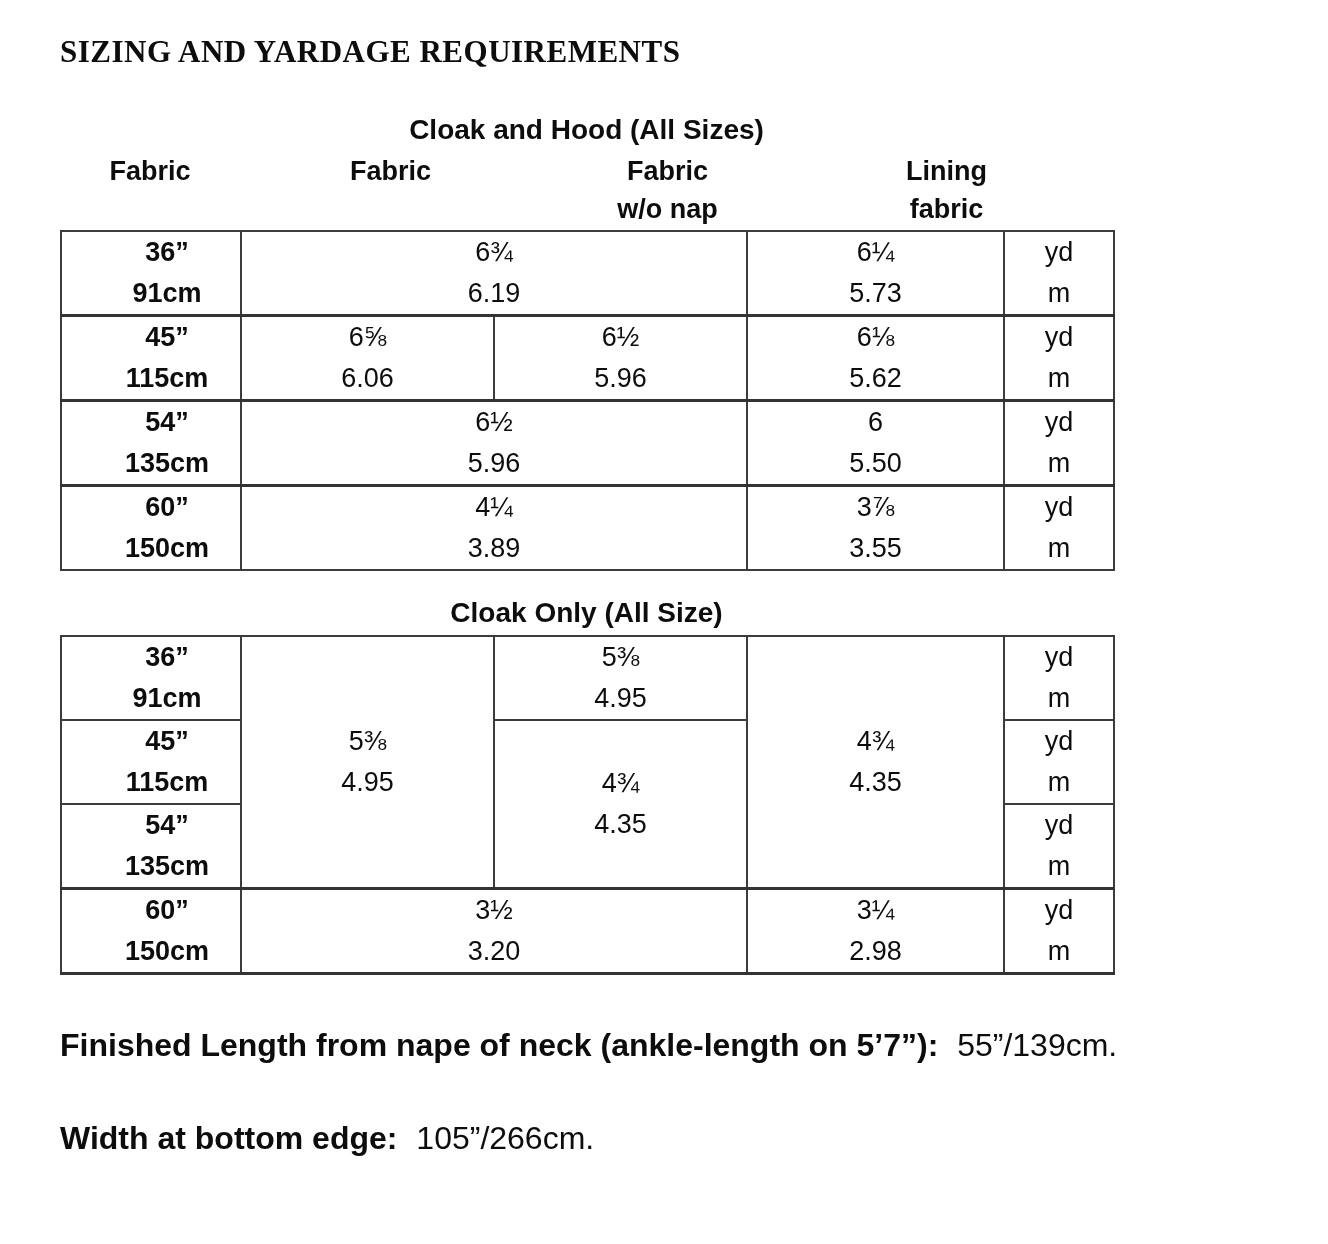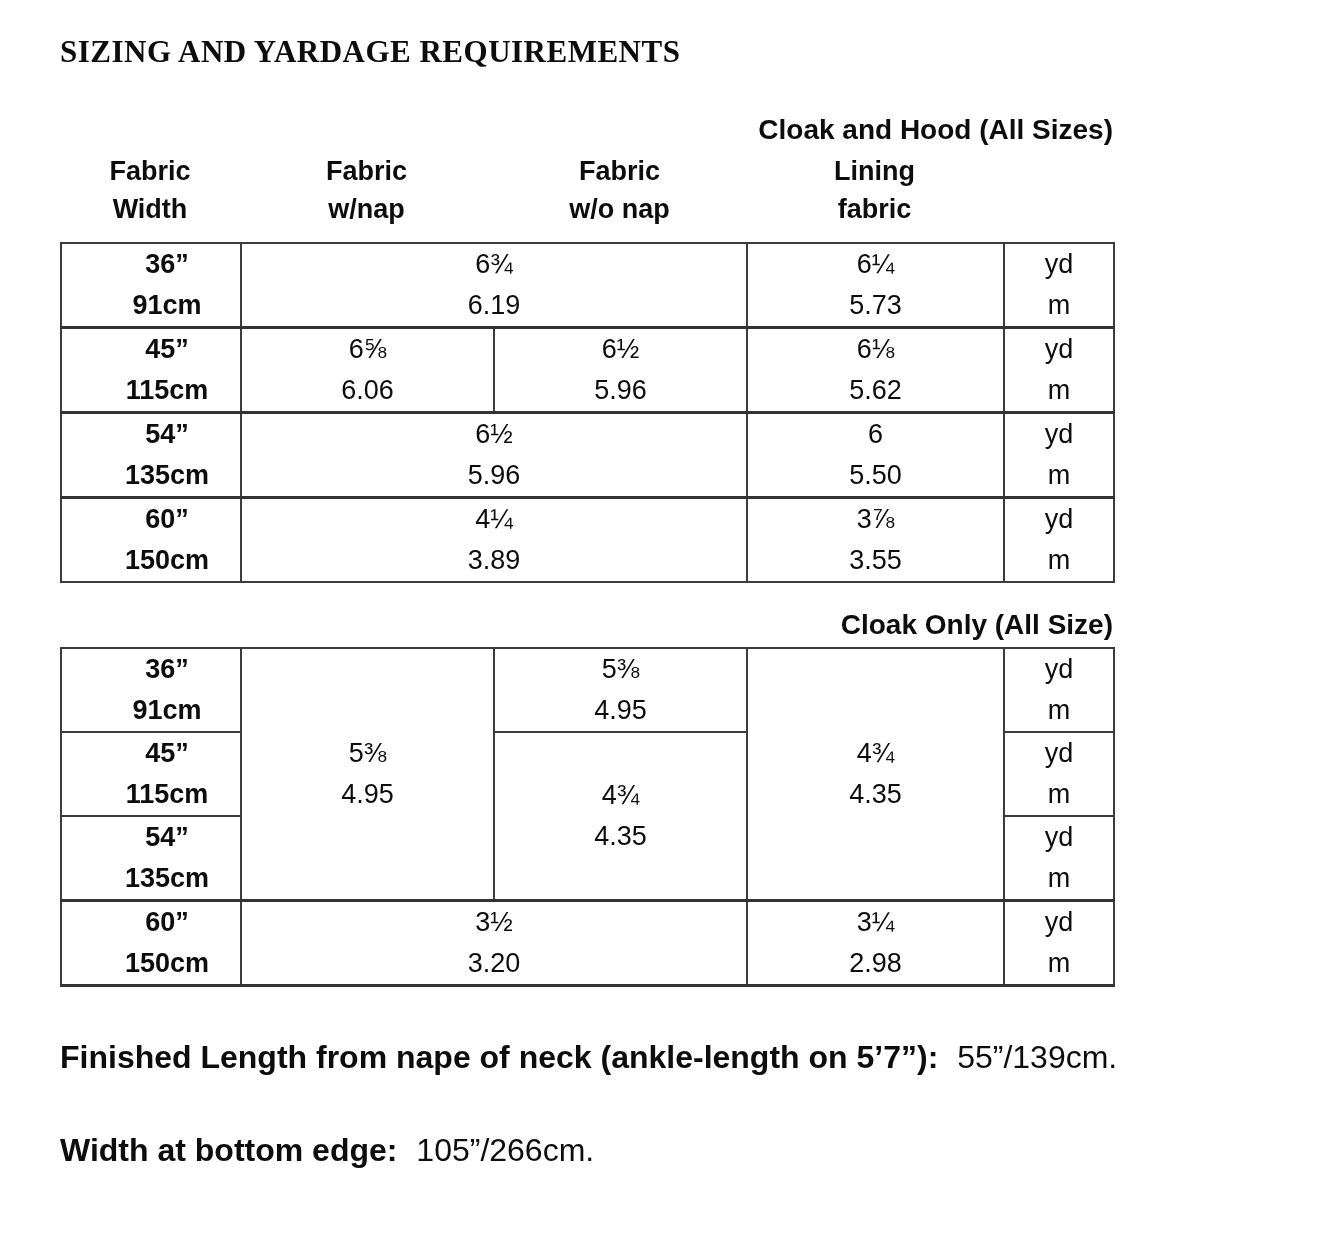--- a/index.html
+++ b/index.html
@@ -27,31 +27,32 @@
   }
 
   .content-block { width: 1053px; }
 
   .section-1 { margin-top: 44px; }
   .section-2 { margin-top: 26px; }
 
   .table-title {
     width: 1053px;
     margin: 0 0 6px 0;
-    text-align: right;
+    text-align: center;
     font-size: 28px;
     font-weight: bold;
     line-height: 32px;
   }
 
   .col-headers {
     display: grid;
     grid-template-columns: 180px 253px 253px 257px 110px;
     width: 1053px;
-    margin: 4px 0 14px 0;
+    margin: 4px 0 2px 0;
+    gap: 24px;
   }
   .col-header {
     text-align: center;
     font-weight: bold;
     font-size: 27px;
     line-height: 38px;
   }
 
   table.yardage {
     border-collapse: collapse;
@@ -103,25 +104,23 @@
 
   <h1 class="page-title">SIZING AND YARDAGE REQUIREMENTS</h1>
 
   <section class="content-block section-1">
 
     <h2 class="table-title">Cloak and Hood (All Sizes)</h2>
 
     <div class="col-headers">
       <div class="col-header">
         <div>Fabric</div>
-        <div>Width</div>
       </div>
       <div class="col-header">
         <div>Fabric</div>
-        <div>w/nap</div>
       </div>
       <div class="col-header">
         <div>Fabric</div>
         <div>w/o nap</div>
       </div>
       <div class="col-header">
         <div>Lining</div>
         <div>fabric</div>
       </div>
       <div class="col-header"></div>

